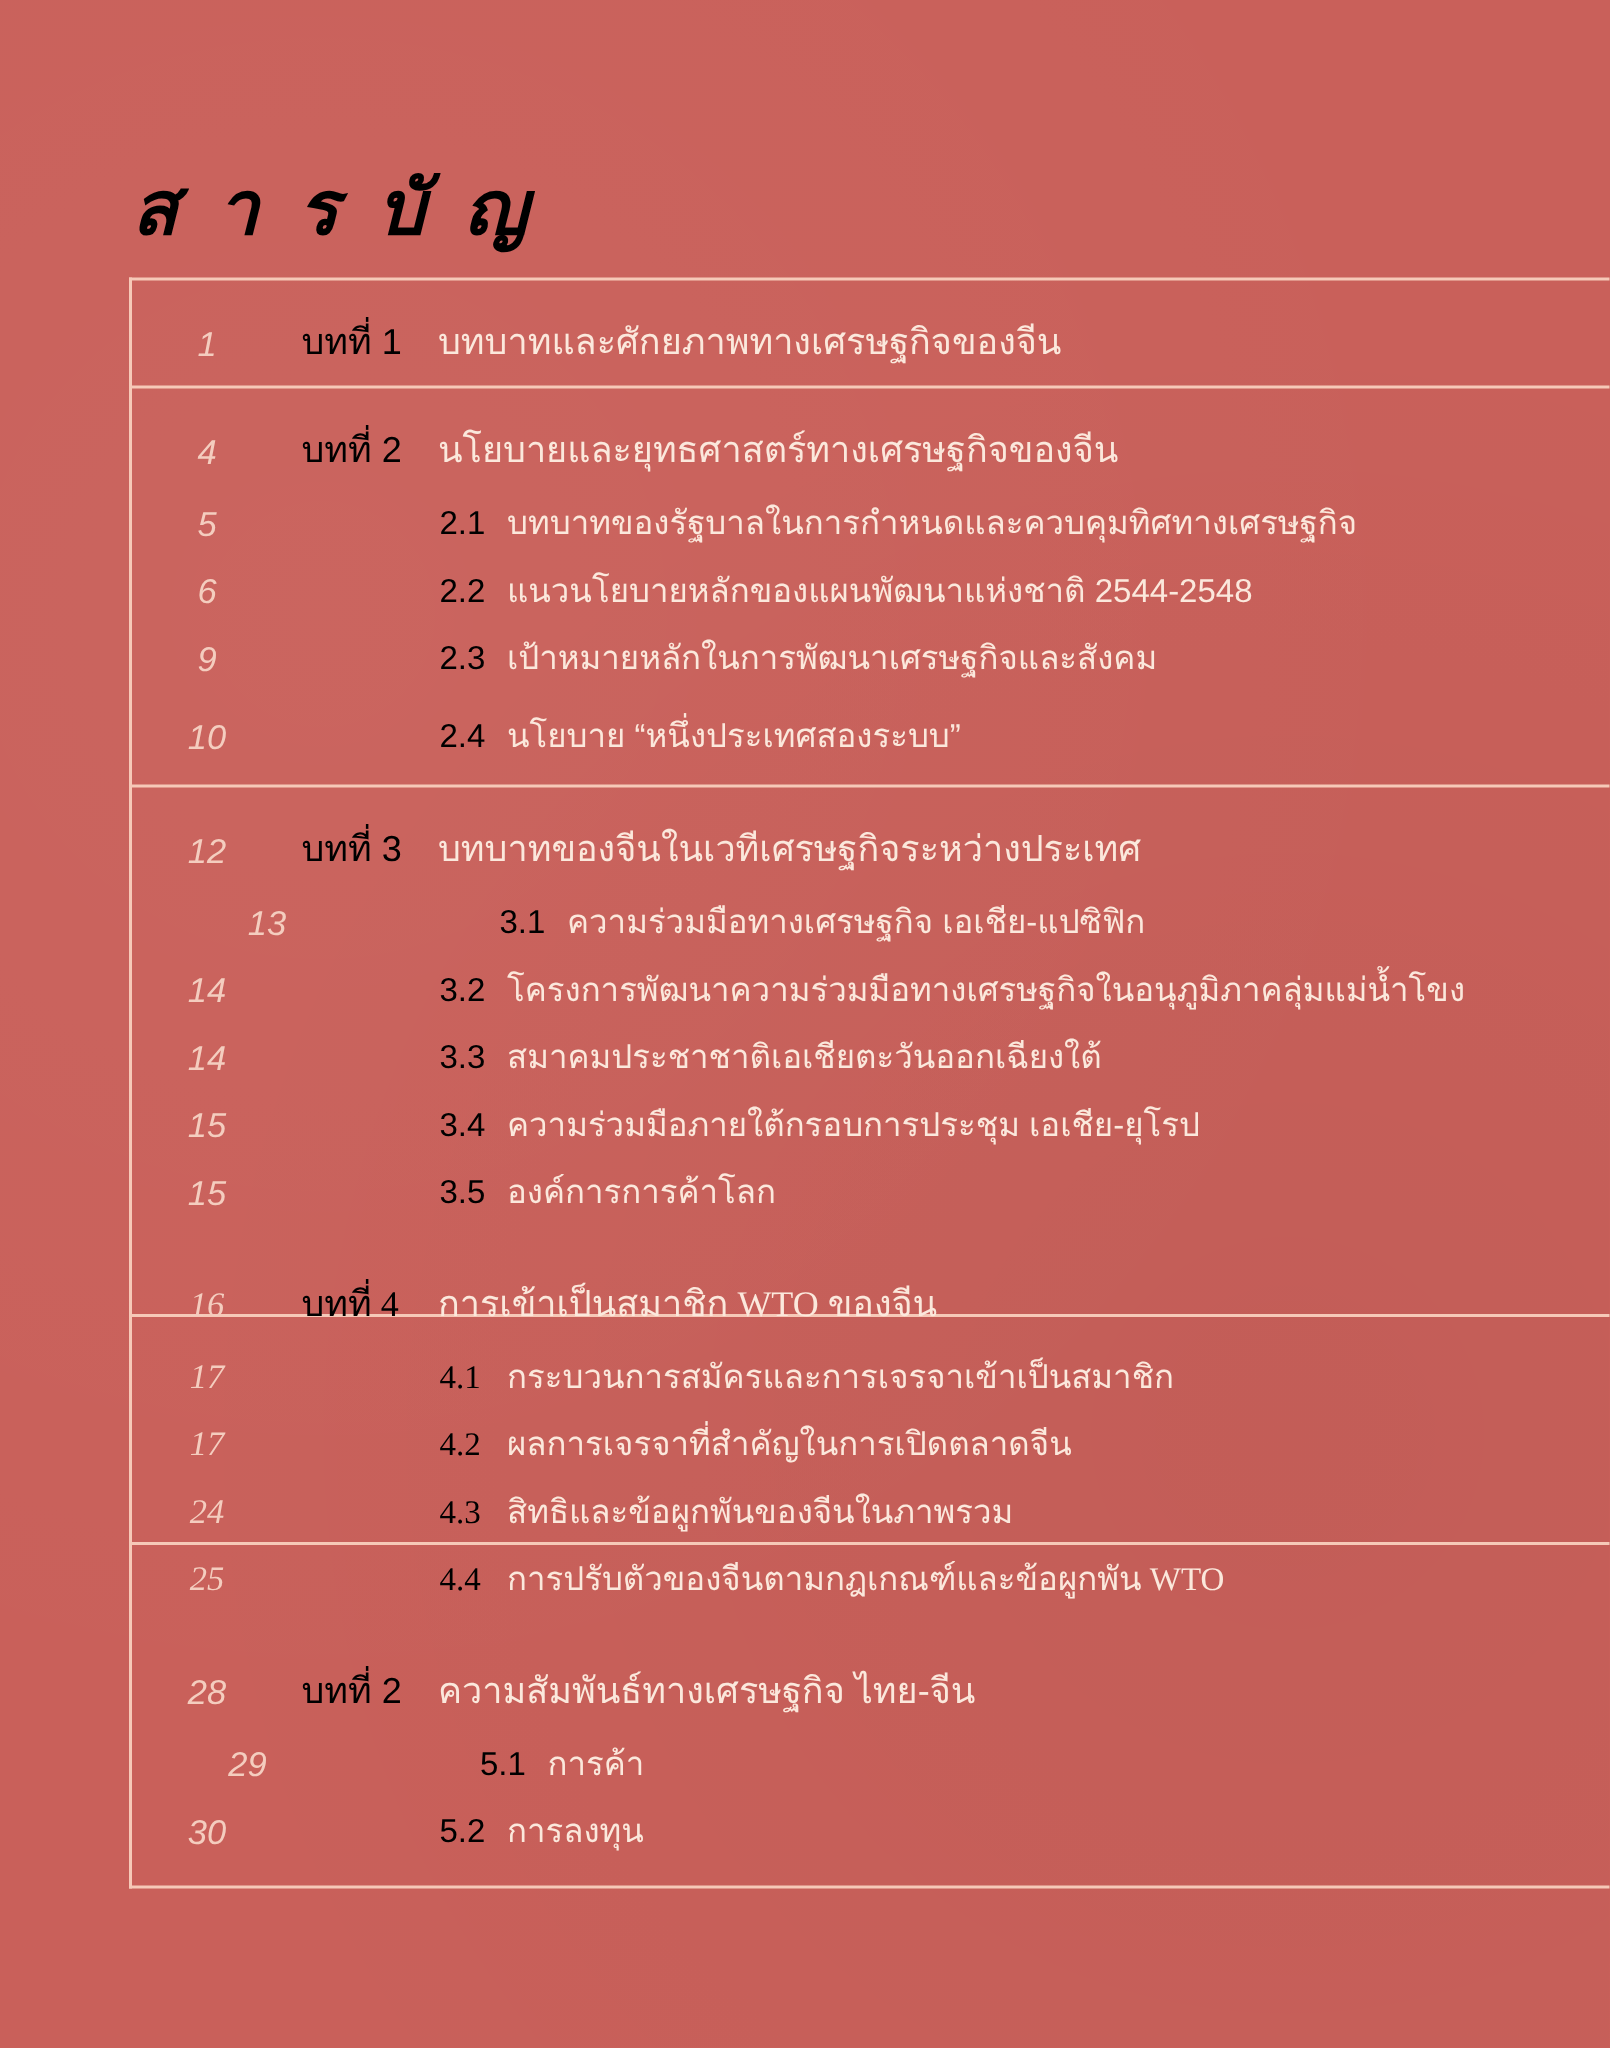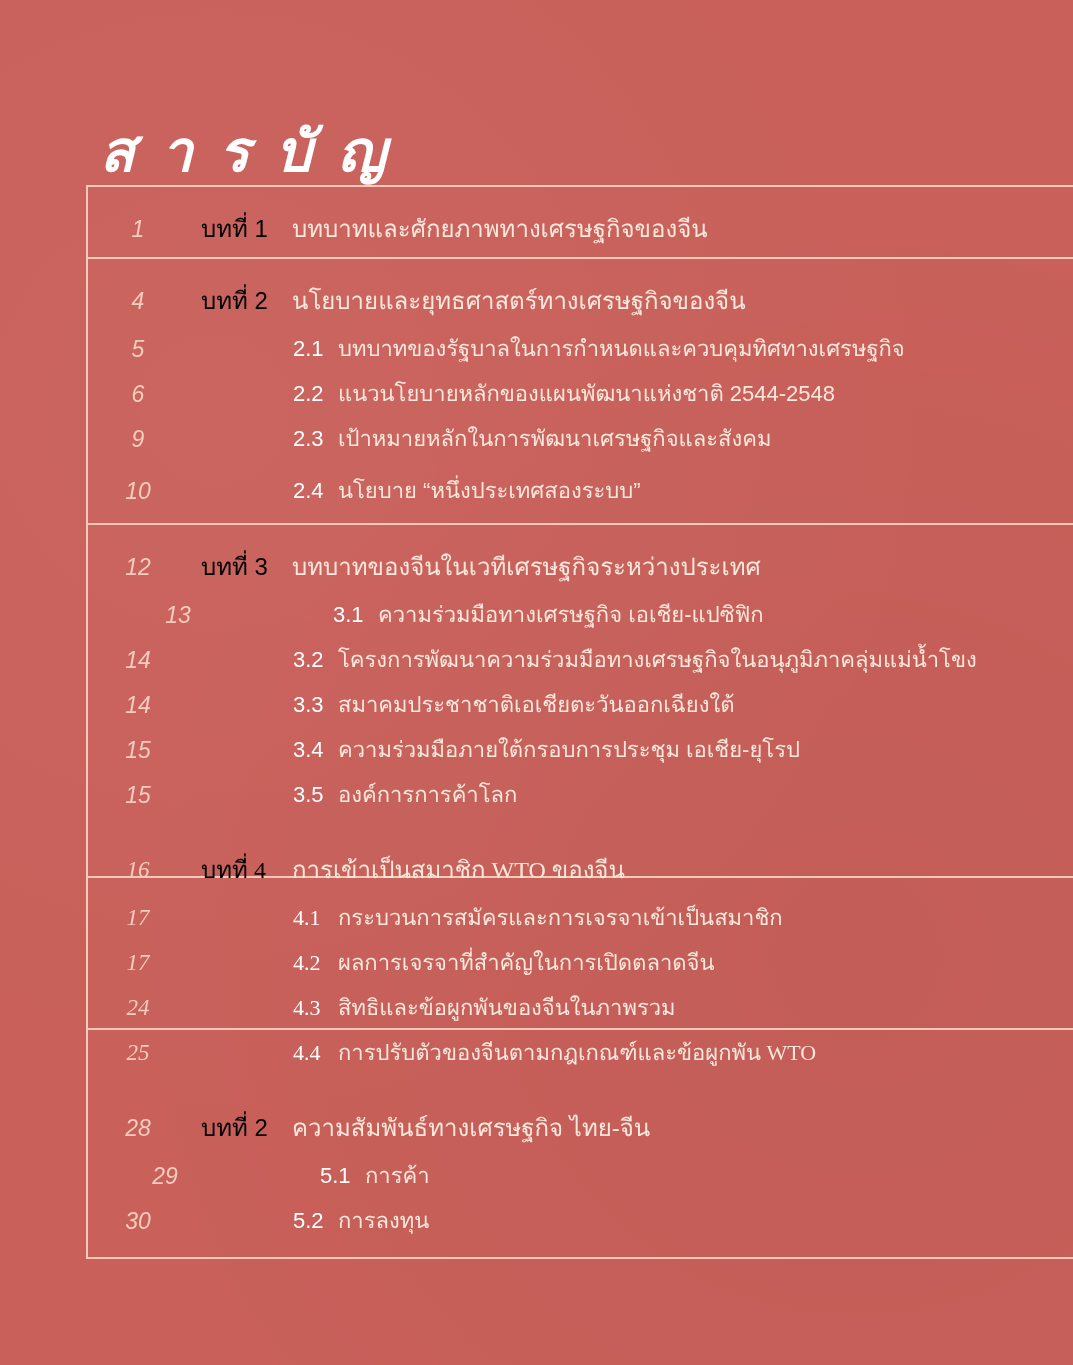--- a/index.html
+++ b/index.html
@@ -18,25 +18,25 @@
       font-family: "Liberation Sans", "DejaVu Sans", sans-serif;
       color: #fbe8dc;
     }
     .title {
       position: absolute;
       left: 88px;
       top: 104px;
       font-family: "DejaVu Sans", sans-serif;
       font-weight: bold;
       font-style: italic;
-      font-size: 57px;
+      font-size: 50px;
       letter-spacing: 26px;
-      color: #ffffff;
+      color: #000000;
       line-height: 70px;
-      margin: 12px;
+      margin: 0;
     }
     .toc-frame {
       position: absolute;
       left: 86px;
       top: 185px;
       width: 987px;
       height: 1074px;
       border-left: 2px solid #f6c9b8;
       border-top: 2px solid #f6c9b8;
       border-bottom: 2px solid #f6c9b8;
@@ -76,21 +76,21 @@
       color: #000000;
     }
     .chapter-title {
       position: absolute;
       left: 204px;
       color: #fbe8dc;
     }
     .sub-num {
       position: absolute;
       left: 205px;
-      color: #ffffff;
+      color: #000000;
       font-size: 22px;
     }
     .sub-title {
       position: absolute;
       left: 250px;
       color: #fbe8dc;
       font-size: 22px;
     }
   </style>
 </head>

